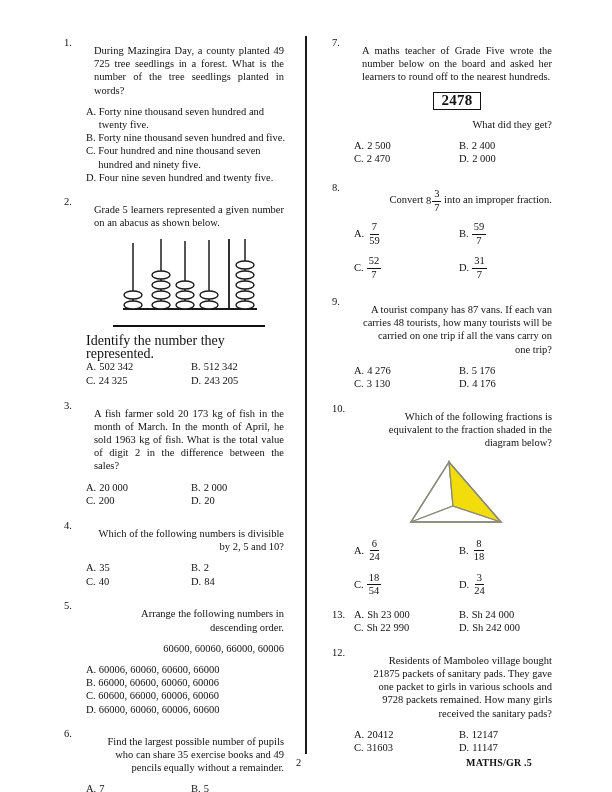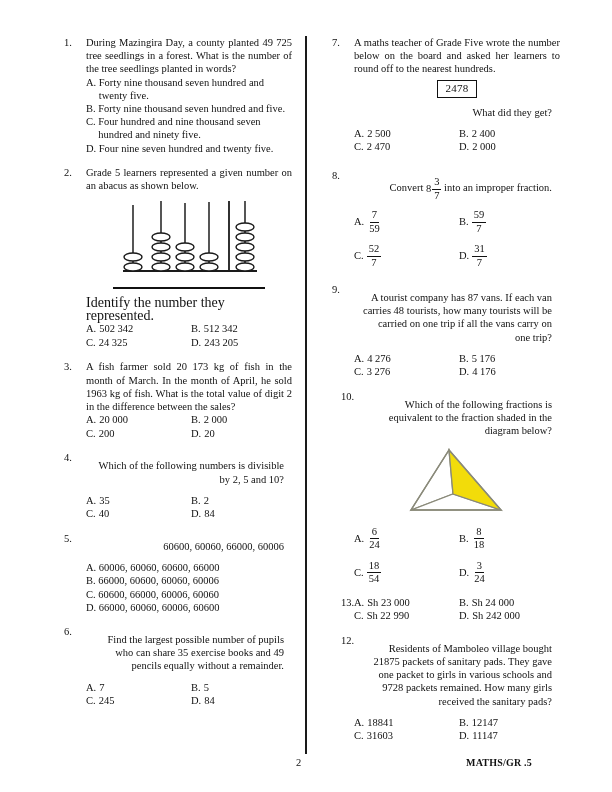--- a/index.html
+++ b/index.html
@@ -47,29 +47,29 @@
     align-items: flex-start;
   }
   .q-num {
     width: 22px;
     flex: 0 0 22px;
     font-size: 10.5px;
     line-height: 13.2px;
     text-align: left;
     padding-top: 0px;
   }
-  .q-num.wide { width: 22px; flex: 0 0 22px; text-align: right; }
+  .q-num.wide { width: 22px; flex: 0 0 22px; }
   .q-body {
     flex: 1 1 auto;
     font-size: 10.5px;
     line-height: 13.2px;
   }
   .stem {
     text-align: justify;
-    margin: 0;
+    margin: 8px;
   }
   .stem-plain { text-align: right; margin: 8px; }
 
   
   .opts-stack { margin-top: 0px; }
   .opt-line {
     display: flex;
     align-items: flex-start;
     font-size: 10.5px;
     line-height: 13.2px;
@@ -137,22 +137,22 @@
 
   
   .boxnum-wrap {
     display: flex;
     justify-content: center;
     margin: 4px 0 3px 0;
   }
   .boxnum {
     border: 1.6px solid #111;
     padding: 0px 7px 1px 7px;
-    font-weight: normal;
-    font-size: 11px;
+    font-weight: bold;
+    font-size: 15px;
     letter-spacing: 0.3px;
     line-height: 15px;
   }
 
   
   .abacus-wrap {
     margin: 7px 0 0 0;
     display: flex;
     justify-content: center;
   }
@@ -348,20 +348,21 @@
             </div>
           </div>
         </div>
       </div>
     </div>
 
     <div class="q">
       <div class="q-row">
         <div class="q-num">5.</div>
         <div class="q-body">
+          <p class="stem-plain">Arrange the following numbers in descending order.</p>
           <p class="stem-plain">60600, 60060, 66000, 60006</p>
           <div class="opts-stack">
             <div class="opt-line">
               <span class="opt-letter">A.</span>
               <span class="opt-text">60006, 60060, 60600, 66000</span>
             </div>
             <div class="opt-line">
               <span class="opt-letter">B.</span>
               <span class="opt-text">66000, 60600, 60060, 60006</span>
             </div>
@@ -502,21 +503,21 @@
             <div class="cell">
               <span class="opt-letter">A.</span>
               <span class="opt-text">4 276</span>
             </div>
             <div class="cell">
               <span class="opt-letter">B.</span>
               <span class="opt-text">5 176</span>
             </div>
             <div class="cell">
               <span class="opt-letter">C.</span>
-              <span class="opt-text">3 276</span>
+              <span class="opt-text">3 130</span>
             </div>
             <div class="cell">
               <span class="opt-letter">D.</span>
               <span class="opt-text">4 176</span>
             </div>
           </div>
         </div>
       </div>
     </div>
 
@@ -600,21 +601,21 @@
     </div>
 
     <div class="q">
       <div class="q-row">
         <div class="q-num wide">12.</div>
         <div class="q-body">
           <p class="stem-plain">Residents of Mamboleo village bought 21875 packets of sanitary pads. They gave one packet to girls in various schools and 9728 packets remained. How many girls received the sanitary pads?</p>
           <div class="opts-grid">
             <div class="cell">
               <span class="opt-letter">A.</span>
-              <span class="opt-text">18841</span>
+              <span class="opt-text">20412</span>
             </div>
             <div class="cell">
               <span class="opt-letter">B.</span>
               <span class="opt-text">12147</span>
             </div>
             <div class="cell">
               <span class="opt-letter">C.</span>
               <span class="opt-text">31603</span>
             </div>
             <div class="cell">

